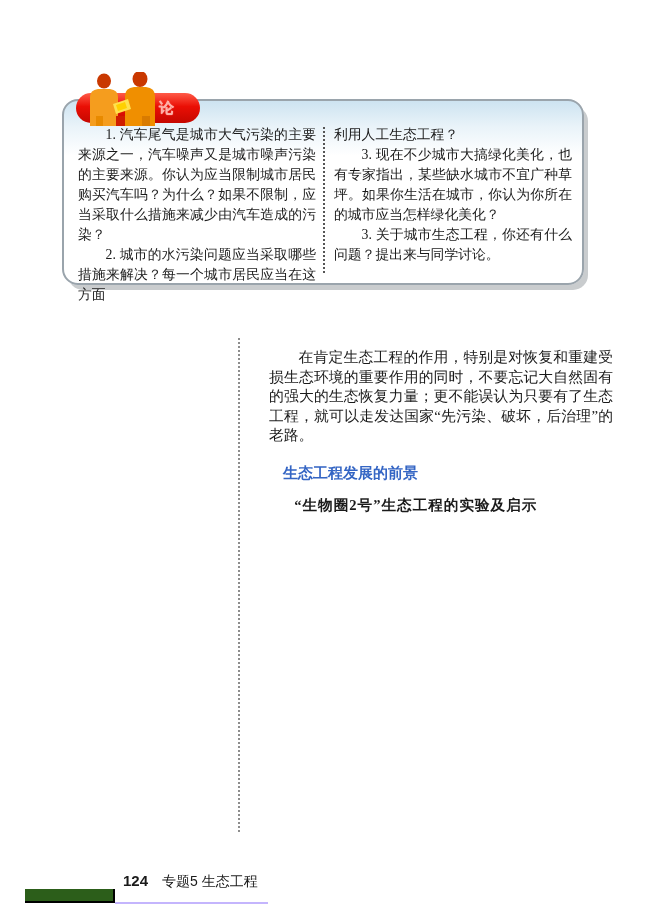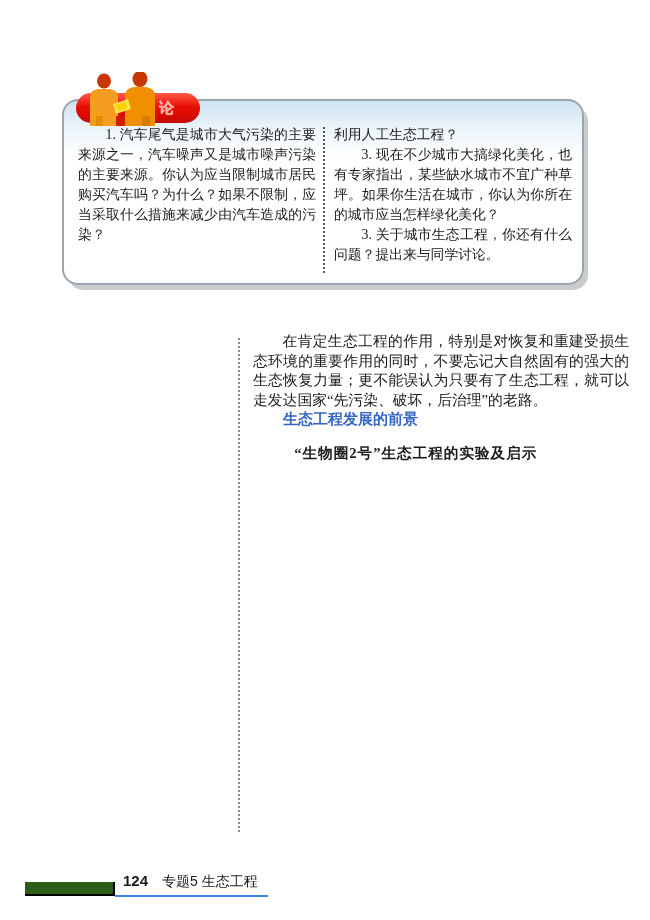--- a/index.html
+++ b/index.html
@@ -63,25 +63,25 @@
   
   .main-dotted{
     position:absolute;left:238px;top:338px;height:494px;width:0;
     border-left:2px dotted #8d8d8d;
   }
   .main{
     position:absolute;left:253px;top:332px;width:376px;
     font-size:14.8px;line-height:19.5px;
     text-align:justify;
   }
-  .main p{margin:0;text-indent:2em;}
+  .main p{margin:16px;text-indent:2em;}
   .main .sec-head{
     margin:0;padding:0;
     text-indent:2em;
-    font-family:Liberation Mono, monospace;
+    font-family:Liberation Sans, sans-serif;
     font-size:15px;font-weight:bold;
     color:#3465c4;
     line-height:21px;
   }
   .main .sub-head{
     margin:12px;padding:0;
     text-indent:2em;
     font-size:14.6px;font-weight:bold;
     letter-spacing:1px;
     line-height:21px;
@@ -93,37 +93,38 @@
     display:flex;align-items:flex-end;
   }
   .footer-bar{
     width:88px;height:12px;
     background:#2c5e1a;
     border-right:2px solid #000;
     border-bottom:2px solid #000;
     margin-bottom:1px;
   }
   .footer-text{
-    border-bottom:2px solid #3b82f6;
-    padding:0 10px 4px 8px;
+    border-bottom:2px solid #c4b5fd;
+    padding:0 10px 11px 8px;
     font-family:"Liberation Sans","DejaVu Sans",sans-serif;
     font-size:14px;
     white-space:nowrap;
   }
   .footer-text .page-num{font-weight:bold;margin-right:14px;font-size:15px;}
 </style>
 </head>
 <body>
 
 <div class="page">
 
   <div class="disc-box">
     <div class="disc-cols">
       <div class="disc-col">
         <p class="indent">1. 汽车尾气是城市大气污染的主要来源之一，汽车噪声又是城市噪声污染的主要来源。你认为应当限制城市居民购买汽车吗？为什么？如果不限制，应当采取什么措施来减少由汽车造成的污染？</p>
+        <p class="indent">2. 城市的水污染问题应当采取哪些措施来解决？每一个城市居民应当在这方面</p>
       </div>
       <div class="disc-divider"></div>
       <div class="disc-col">
         <p>利用人工生态工程？</p>
         <p class="indent">3. 现在不少城市大搞绿化美化，也有专家指出，某些缺水城市不宜广种草坪。如果你生活在城市，你认为你所在的城市应当怎样绿化美化？</p>
         <p class="indent">3. 关于城市生态工程，你还有什么问题？提出来与同学讨论。</p>
       </div>
     </div>
   </div>
 

